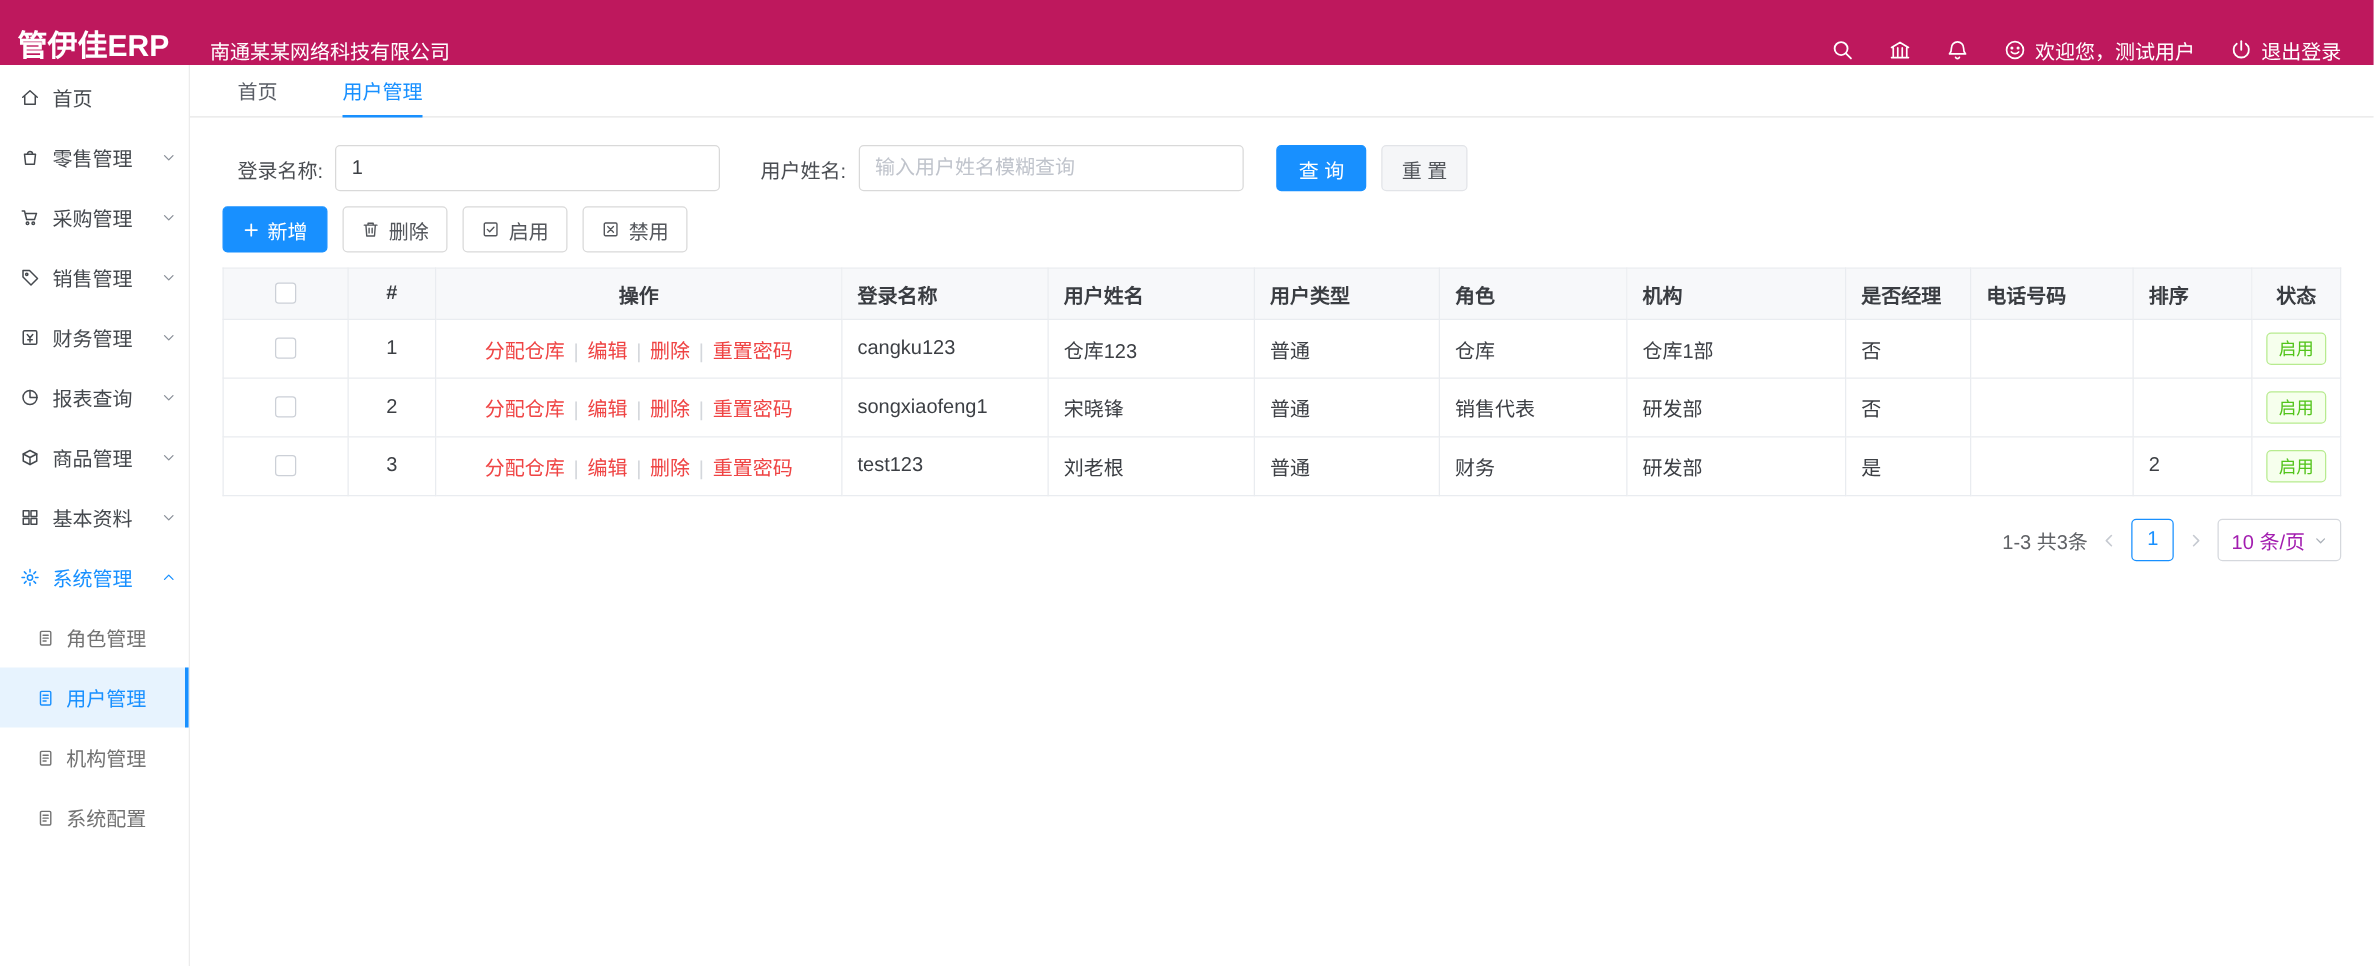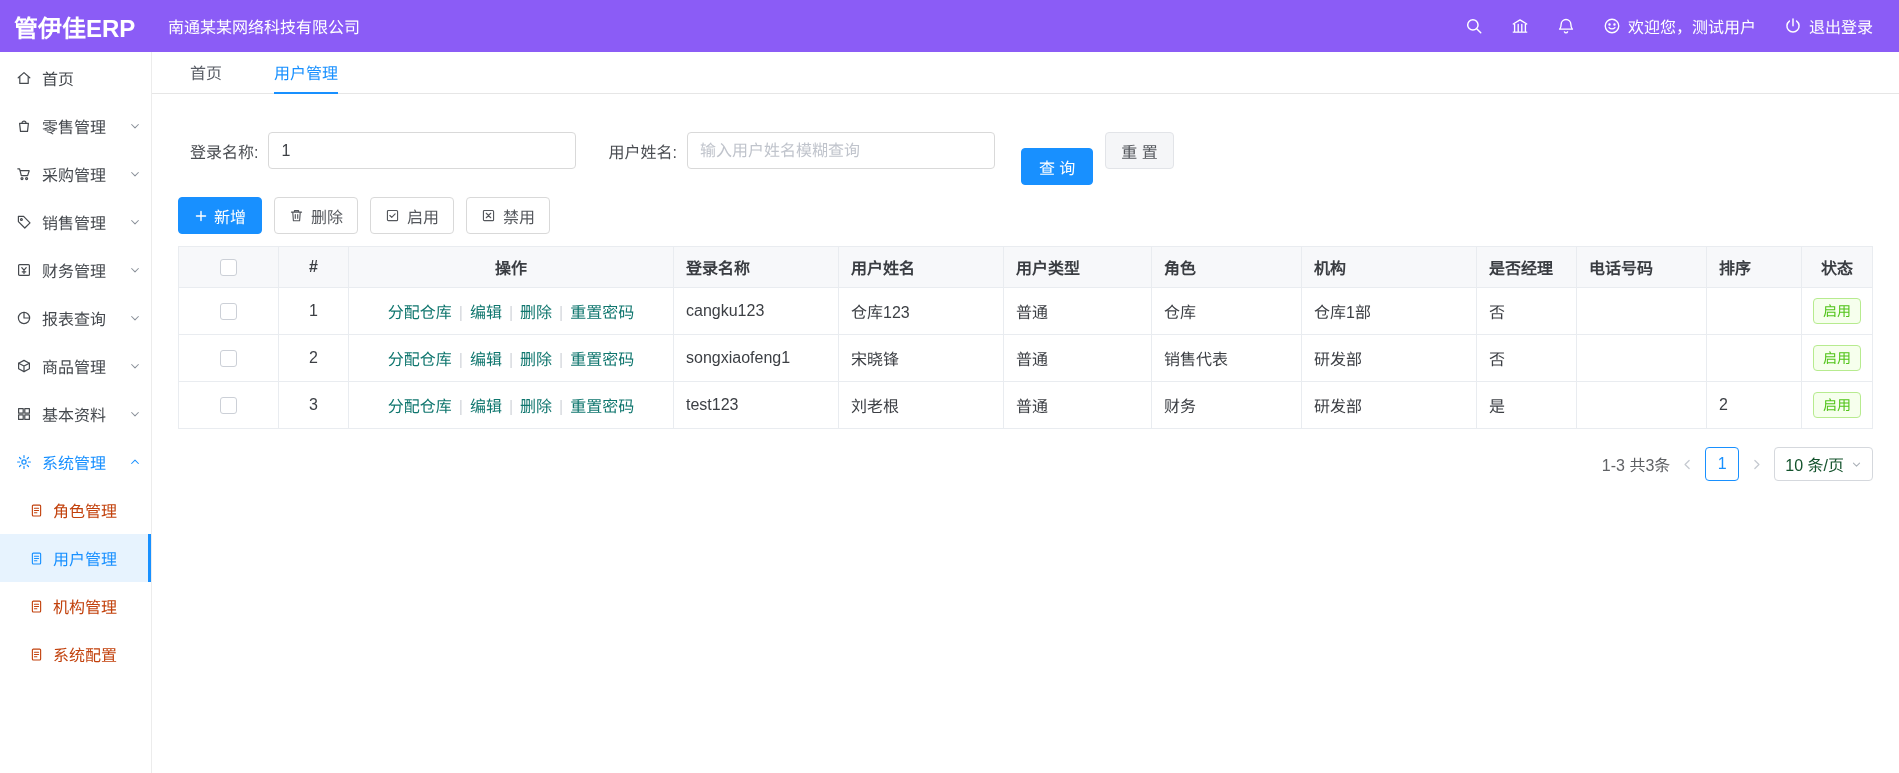--- a/index.html
+++ b/index.html
@@ -3,80 +3,80 @@
 <meta charset="utf-8">
 <title>用户管理</title>
 <style>
   * {box-sizing:border-box;}
   html,body {margin:0;padding:0;}
   body {width:1899px;height:773px;overflow:hidden;background:#fff;
         font-family:"Liberation Sans","DejaVu Sans",sans-serif;font-size:16px;color:#3c3f44;}
   svg {display:block;}
 
   
-  .topbar {height:52px;background:#8b5cf6;display:flex;align-items:center;color:#fff;}
+  .topbar {height:52px;background:#be185d;display:flex;align-items:flex-end;color:#fff;}
   .logo {width:152px;padding-left:14px;font-size:24px;font-weight:bold;flex:none;white-space:nowrap;}
   .company {font-size:16px;margin-left:16px;}
   .top-right {margin-left:auto;display:flex;align-items:center;padding-right:26px;}
   .top-icon {margin-left:28px;cursor:pointer;display:flex;align-items:center;}
   .top-user,.top-logout {margin-left:28px;display:flex;align-items:center;gap:7px;cursor:pointer;font-size:16px;white-space:nowrap;}
 
   
   .layout {display:flex;height:721px;}
   .sidebar {width:152px;flex:none;border-right:1px solid #ececec;padding-top:2px;overflow:hidden;background:#fff;}
   .side-item {height:48px;display:flex;align-items:center;padding:0 10px 0 16px;cursor:pointer;color:#45494e;}
   .side-item .lbl {margin-left:10px;flex:1;font-size:16px;white-space:nowrap;}
   .chev {color:#8a9099;display:flex;}
   .side-item.active {color:#1890ff;}
   .side-item.active .chev {color:#1890ff;}
-  .side-sub {height:48px;display:flex;align-items:center;padding-left:29px;cursor:pointer;color:#c2410c;}
+  .side-sub {height:48px;display:flex;align-items:center;padding-left:29px;cursor:pointer;color:#737373;}
   .side-sub .lbl {margin-left:9px;font-size:16px;white-space:nowrap;}
   .side-sub.active {background:#e7f3fe;color:#1890ff;border-right:3px solid #1890ff;}
   .sicon {display:flex;}
 
   
   .main {flex:1;display:flex;flex-direction:column;min-width:0;background:#fff;}
   .tabbar {height:42px;flex:none;border-bottom:1px solid #e6e6e6;display:flex;align-items:stretch;padding-left:38px;gap:52px;}
   .tab {display:flex;align-items:center;font-size:16px;color:#5a5e66;cursor:pointer;border-bottom:2px solid transparent;margin-bottom:-1px;}
   .tab.active {color:#1890ff;border-bottom-color:#1890ff;}
   .content {padding:22px 26px 0;}
 
   .filter-row {display:flex;align-items:center;margin-left:12px;}
   .flabel {color:#4a4d52;white-space:nowrap;}
   .ftext {height:37px;width:308px;border:1px solid #d9d9d9;border-radius:4px;padding:0 12px;font-size:16px;color:#3c3f44;margin-left:10px;outline:none;font-family:inherit;}
   .ftext::placeholder {color:#c0c4cc;}
   .grp2 {margin-left:32px;}
   .btn {height:37px;border-radius:4px;font-size:16px;cursor:pointer;font-family:inherit;display:inline-flex;align-items:center;justify-content:center;white-space:nowrap;}
   .btn-primary {background:#1890ff;border:1px solid #1890ff;color:#fff;padding:0 17px;}
-  .btn-search {margin-left:26px;margin-top:32px;}
+  .btn-search {margin-left:26px;}
   .btn-reset {margin-left:12px;background:#f5f6f8;border:1px solid #e2e4e8;color:#54575c;padding:0 15px;}
 
   .toolbar {margin-top:12px;display:flex;gap:12px;}
   .btn-plain {background:#fff;border:1px solid #d9d9d9;color:#54575c;padding:0 14px;gap:7px;}
   .btn-add {gap:6px;padding:0 15px;}
 
   
   .table-wrap {margin-top:12px;}
   table {width:100%;border-collapse:collapse;table-layout:fixed;}
   th {background:#f7f8fa;font-weight:bold;color:#3a3d42;height:41px;font-size:16px;}
   th,td {border:1px solid #e9ecf0;overflow:hidden;white-space:nowrap;}
   td {height:47px;font-size:16px;color:#3c3f44;background:#fff;}
   .al {text-align:left;padding:0 12px;}
   .ac {text-align:center;}
   .checkbox {width:17px;height:17px;border:1px solid #ccd0d7;border-radius:3px;background:#fff;display:inline-block;vertical-align:middle;cursor:pointer;}
-  .lnk {color:#0f766e;cursor:pointer;}
+  .lnk {color:#ef4444;cursor:pointer;}
   .sep {color:#d4d7dc;margin:0 7px;}
   .tag-ok {display:inline-block;padding:3px 9px;font-size:14px;line-height:1.3;color:#52c41a;background:#f6ffed;border:1px solid #b7eb8f;border-radius:4px;cursor:pointer;}
 
   
   .pager {display:flex;justify-content:flex-end;align-items:center;margin-top:18px;gap:9px;color:#606266;font-size:16px;}
   .pg-total {color:#606266;}
   .pg-arrow {color:#c6cad1;display:flex;align-items:center;cursor:pointer;padding:0 2px;}
   .pg-cur {min-width:34px;height:34px;border:1px solid #1890ff;color:#1890ff;border-radius:4px;display:flex;align-items:center;justify-content:center;cursor:pointer;background:#fff;padding:0 4px;}
-  .pg-size {height:34px;border:1px solid #d5d8dd;border-radius:4px;padding:0 10px;display:flex;align-items:center;gap:7px;color:#14532d;cursor:pointer;background:#fff;}
+  .pg-size {height:34px;border:1px solid #d5d8dd;border-radius:4px;padding:0 10px;display:flex;align-items:center;gap:7px;color:#a21caf;cursor:pointer;background:#fff;}
   .pg-size .chev-s {color:#aab0b8;display:flex;}
 </style>
 </head>
 <body>
 
 <header class="topbar">
   <div class="logo">管伊佳ERP</div>
   <div class="company">南通某某网络科技有限公司</div>
   <div class="top-right">
     <span class="top-icon">

